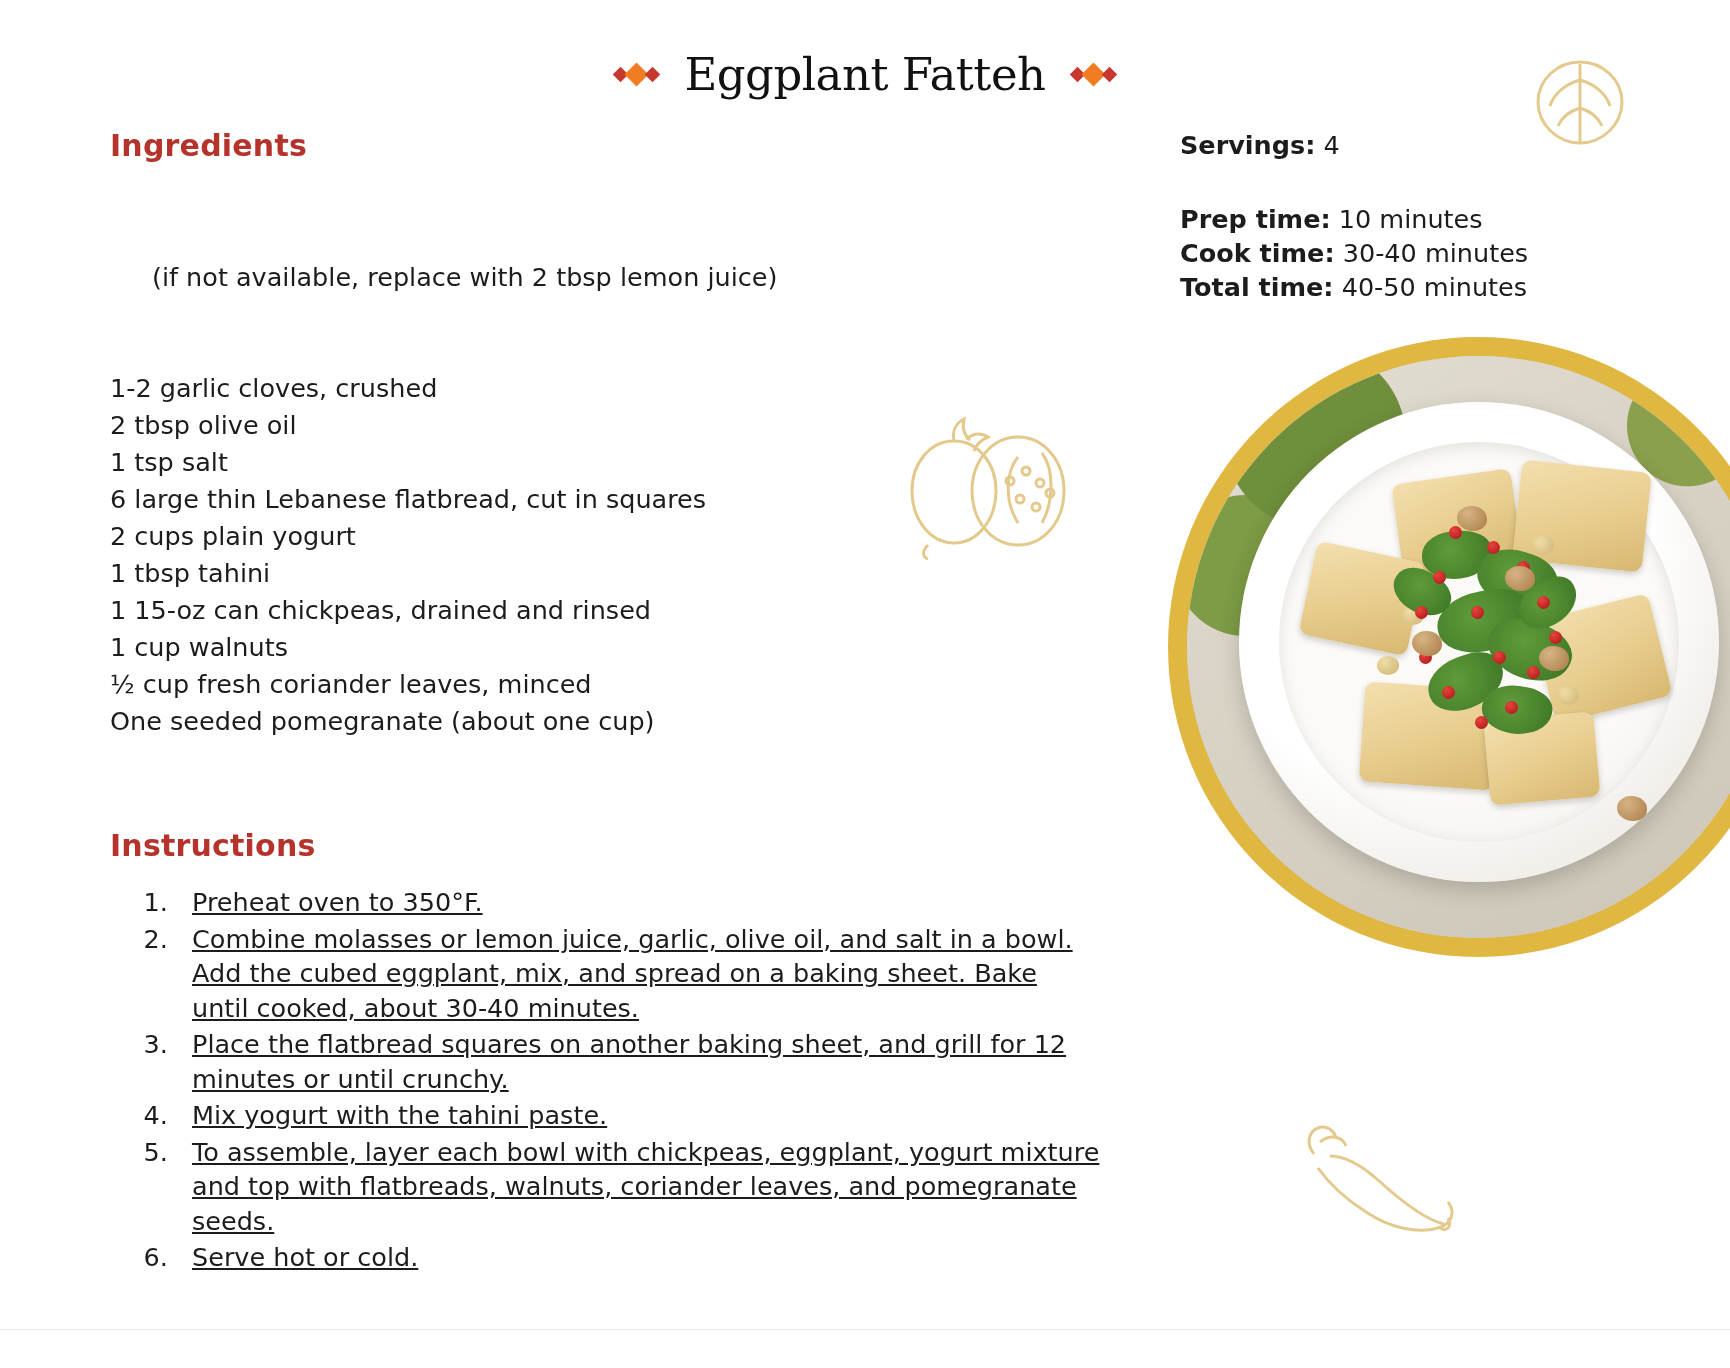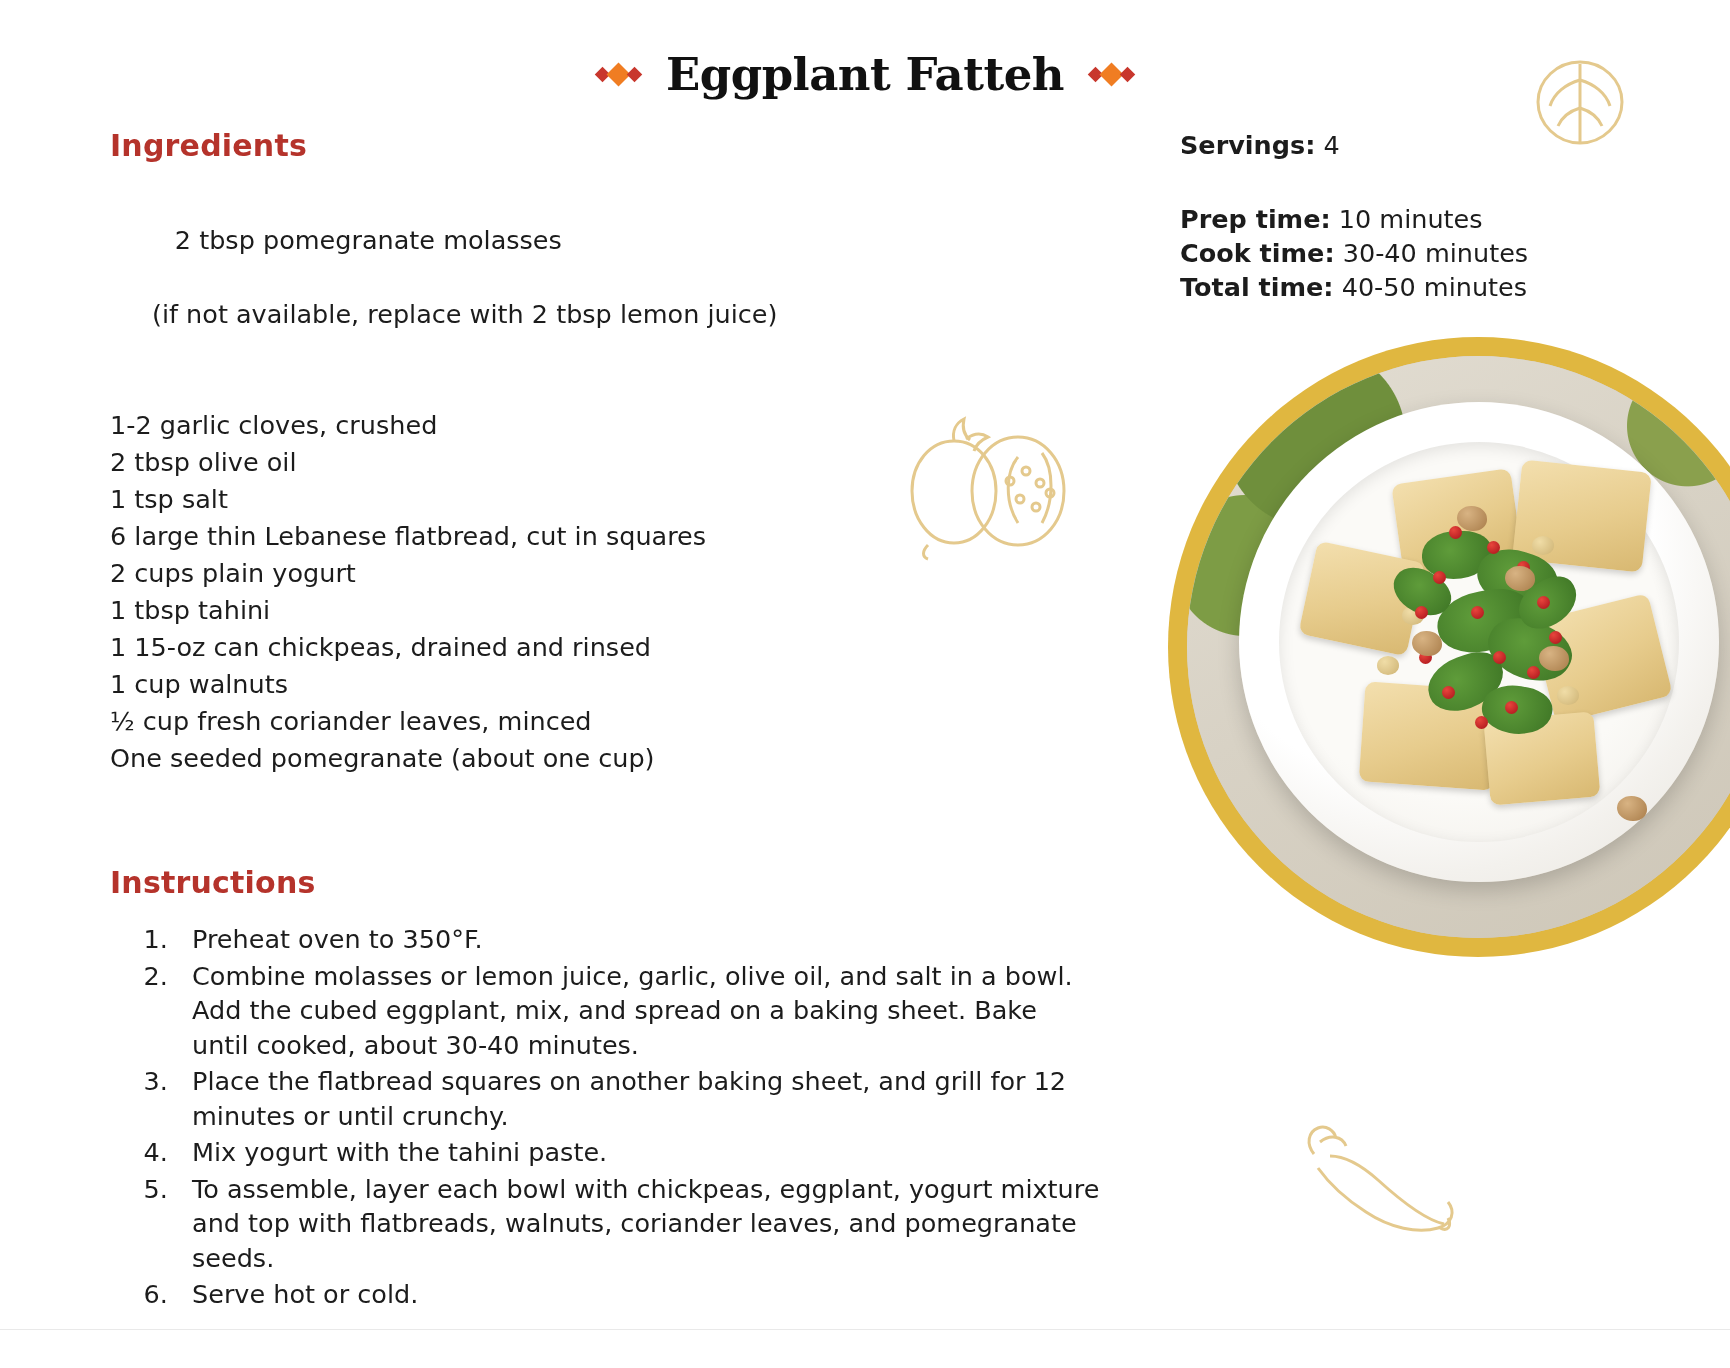--- a/index.html
+++ b/index.html
@@ -29,21 +29,21 @@
     top: 18px;
     left: 0;
     width: 1730px;
     display: flex;
     align-items: center;
     justify-content: center;
     gap: 26px;
   }
   .title-text {
     font-family: "DejaVu Serif", serif;
-    font-weight: bold;
+    font-weight: normal;
     font-size: 45px;
     letter-spacing: -0.5px;
     color: #111111;
     white-space: nowrap;
   }
   .diamond-pair {
     display: inline-flex;
     align-items: center;
     gap: 2px;
   }
@@ -91,20 +91,21 @@
   .steps {
     margin: 0;
     padding: 0 0 0 66px;
     font-size: 25.5px;
     line-height: 34.5px;
     color: #1c1c1c;
   }
   .steps li {
     margin-bottom: 2px;
     padding-left: 16px;
+    text-decoration: underline;
   }
 
   
   .meta {
     position: absolute;
     left: 1180px;
     top: 128px;
     width: 520px;
     font-size: 25.5px;
     line-height: 34px;
@@ -238,21 +239,20 @@
       <span class="dmd red small"></span>
         <span class="dmd orange"></span>
         <span class="dmd red small"></span>
     </span>
   </div>
 
   <div class="left-col">
     <h2 class="section-head">Ingredients</h2>
     <ul class="ingredients-list">
       <li>
-        <span>2 tbsp pomegranate molasses</span>
         <span class="sub">(if not available, replace with 2 tbsp lemon juice)</span>
       </li>
       <li>1-2 garlic cloves, crushed</li>
       <li>2 tbsp olive oil</li>
       <li>1 tsp salt</li>
       <li>6 large thin Lebanese flatbread, cut in squares</li>
       <li>2 cups plain yogurt</li>
       <li>1 tbsp tahini</li>
       <li>1 15-oz can chickpeas, drained and rinsed</li>
       <li>1 cup walnuts</li>

